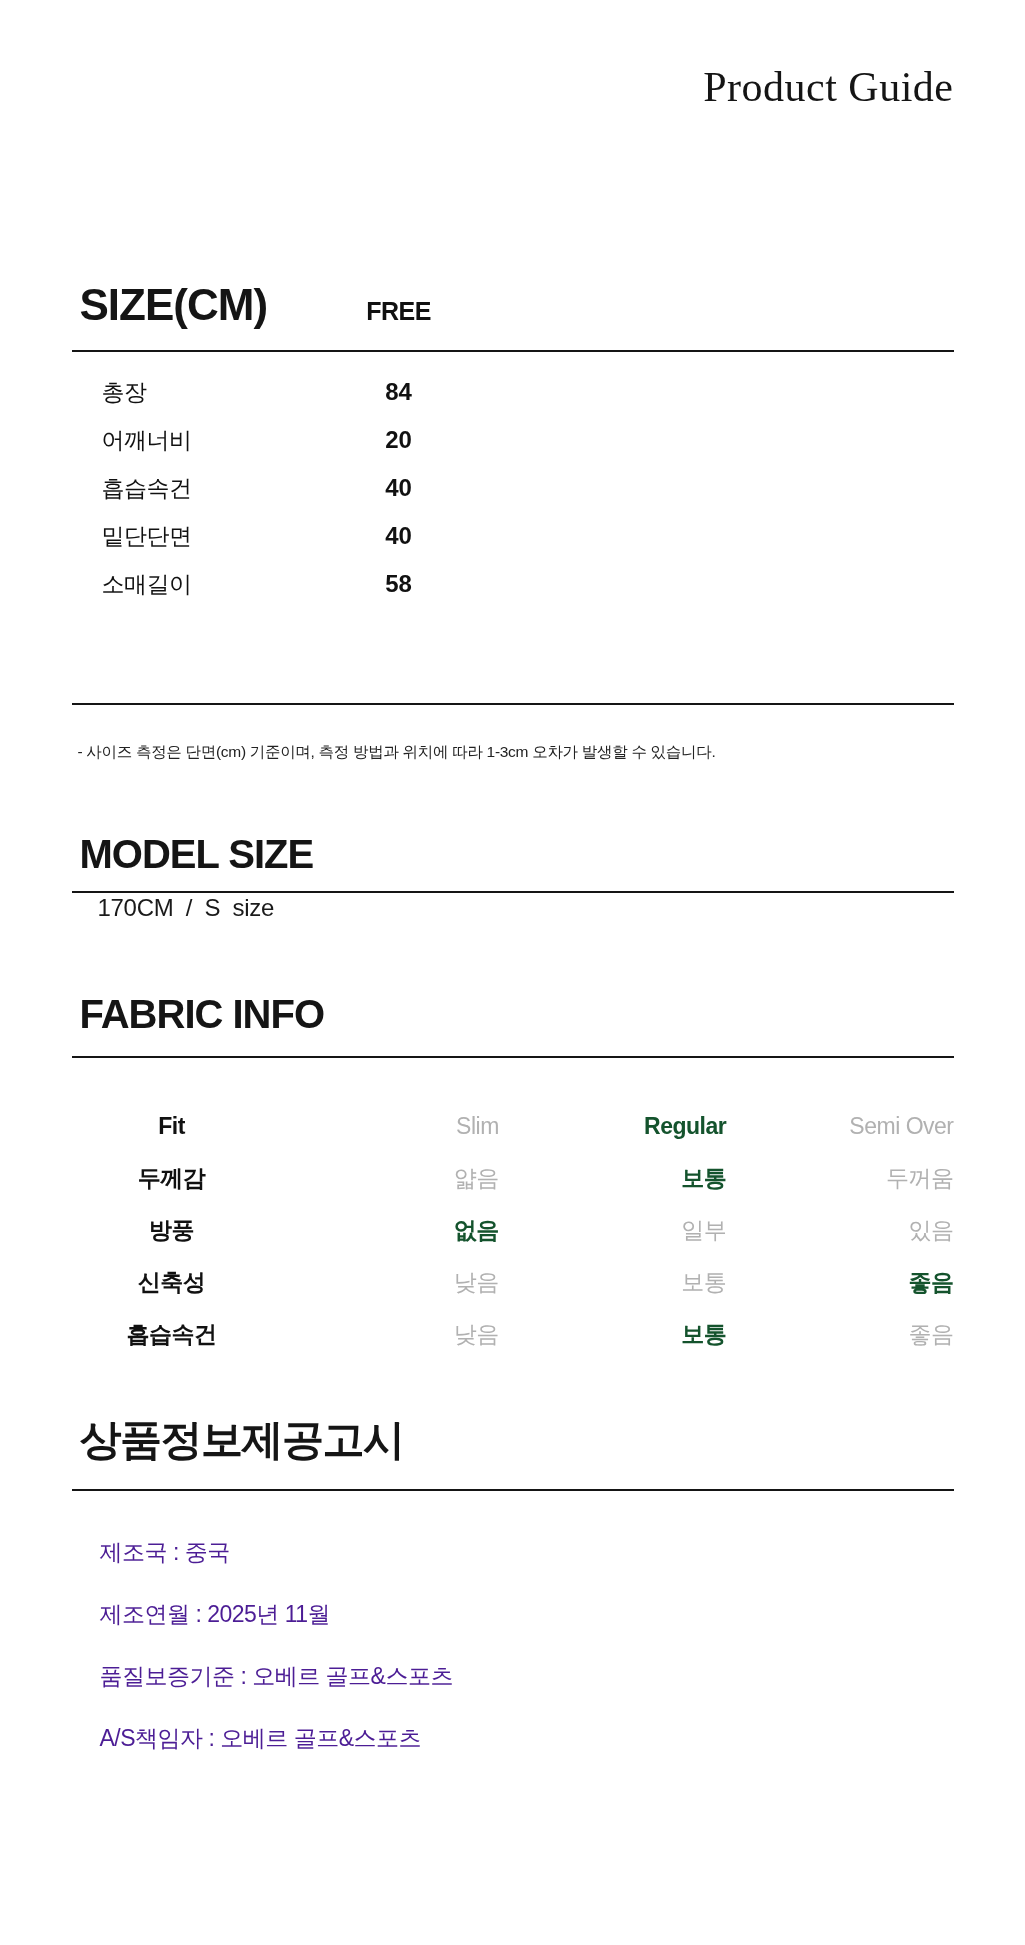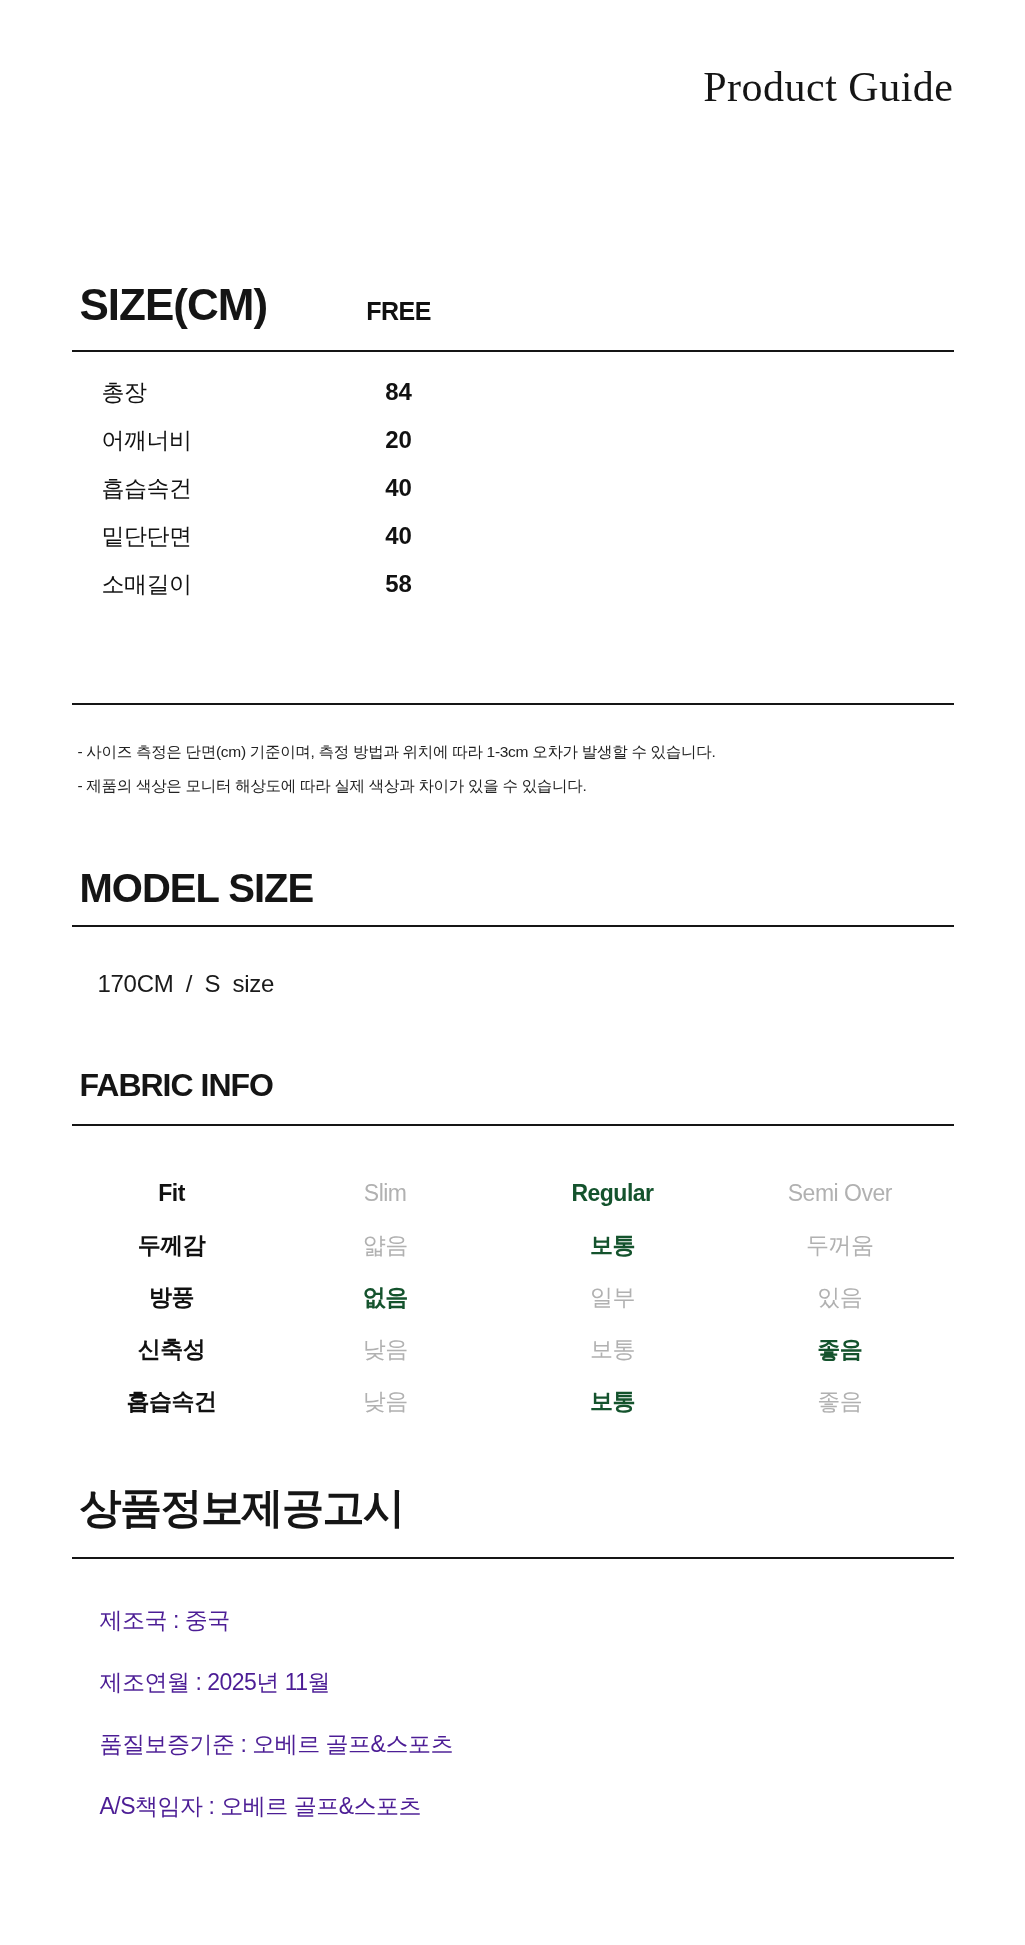--- a/index.html
+++ b/index.html
@@ -46,29 +46,29 @@
   .size-row { display: flex; align-items: center; height: 48px; font-size: 23px; }
   .size-row .lbl { width: 242px; padding-left: 30px; font-weight: 500; letter-spacing: -0.5px; }
   .size-row .val { width: 170px; text-align: center; font-weight: 700; font-size: 24px; }
   .mid-rule { margin-top: 95px; }
   .size-notes { margin-top: 30px; padding-left: 6px; }
   .size-notes .note { font-size: 15.5px; line-height: 34px; color: #222222; letter-spacing: -0.3px; }
 
   
   .model-head { margin-top: 64px; font-size: 40px; }
   .model-rule { margin-top: 16px; }
-  .model-value { margin-top: 42px; padding-left: 26px; font-size: 24px; line-height: 30px; letter-spacing: -0.3px; word-spacing: 6px; color: #1a1a1a; }
+  .model-value { padding-left: 26px; font-size: 24px; line-height: 30px; letter-spacing: -0.3px; word-spacing: 6px; color: #1a1a1a; }
 
   
-  .fabric-head { margin-top: 70px; font-size: 32px; }
+  .fabric-head { margin-top: 70px; font-size: 40px; }
   .fabric-rule { margin-top: 21px; }
   .fabric-table { margin-top: 42px; }
   .fabric-row { display: grid; grid-template-columns: 200px 1fr 1fr 1fr; align-items: center; height: 52px; }
   .fabric-row .flbl { text-align: center; font-size: 23px; font-weight: 700; letter-spacing: -0.5px; color: #111111; }
-  .fabric-row .opt { text-align: center; font-size: 23px; font-weight: 400; letter-spacing: -0.5px; color: #b1b1b1; }
+  .fabric-row .opt { text-align: right; font-size: 23px; font-weight: 400; letter-spacing: -0.5px; color: #b1b1b1; }
   .fabric-row .opt.active { color: #14532d; font-weight: 700; }
 
   
   .info-head { margin-top: 58px; font-size: 42px; letter-spacing: -1.5px; }
   .info-rule { margin-top: 27px; }
   .info-table { margin-top: 30px; }
   .info-row { display: flex; align-items: center; height: 62px; padding-left: 28px; font-size: 23px; letter-spacing: -0.5px; color: #4c1d95; }
 </style>
 </head>
 <body>
@@ -104,21 +104,20 @@
       <div class="size-row">
         <div class="lbl">소매길이</div>
         <div class="val">58</div>
       </div>
     </div>
 
     <hr class="rule mid-rule">
 
     <div class="size-notes">
       <div class="note">- 사이즈 측정은 단면(cm) 기준이며, 측정 방법과 위치에 따라 1-3cm 오차가 발생할 수 있습니다.</div>
-      <div class="note">- 제품의 색상은 모니터 해상도에 따라 실제 색상과 차이가 있을 수 있습니다.</div>
     </div>
 
     <div class="sec-head model-head">MODEL SIZE</div>
     <hr class="rule model-rule">
     <div class="model-value">170CM / S size</div>
 
     <div class="sec-head fabric-head">FABRIC INFO</div>
     <hr class="rule fabric-rule">
 
     <div class="fabric-table">

